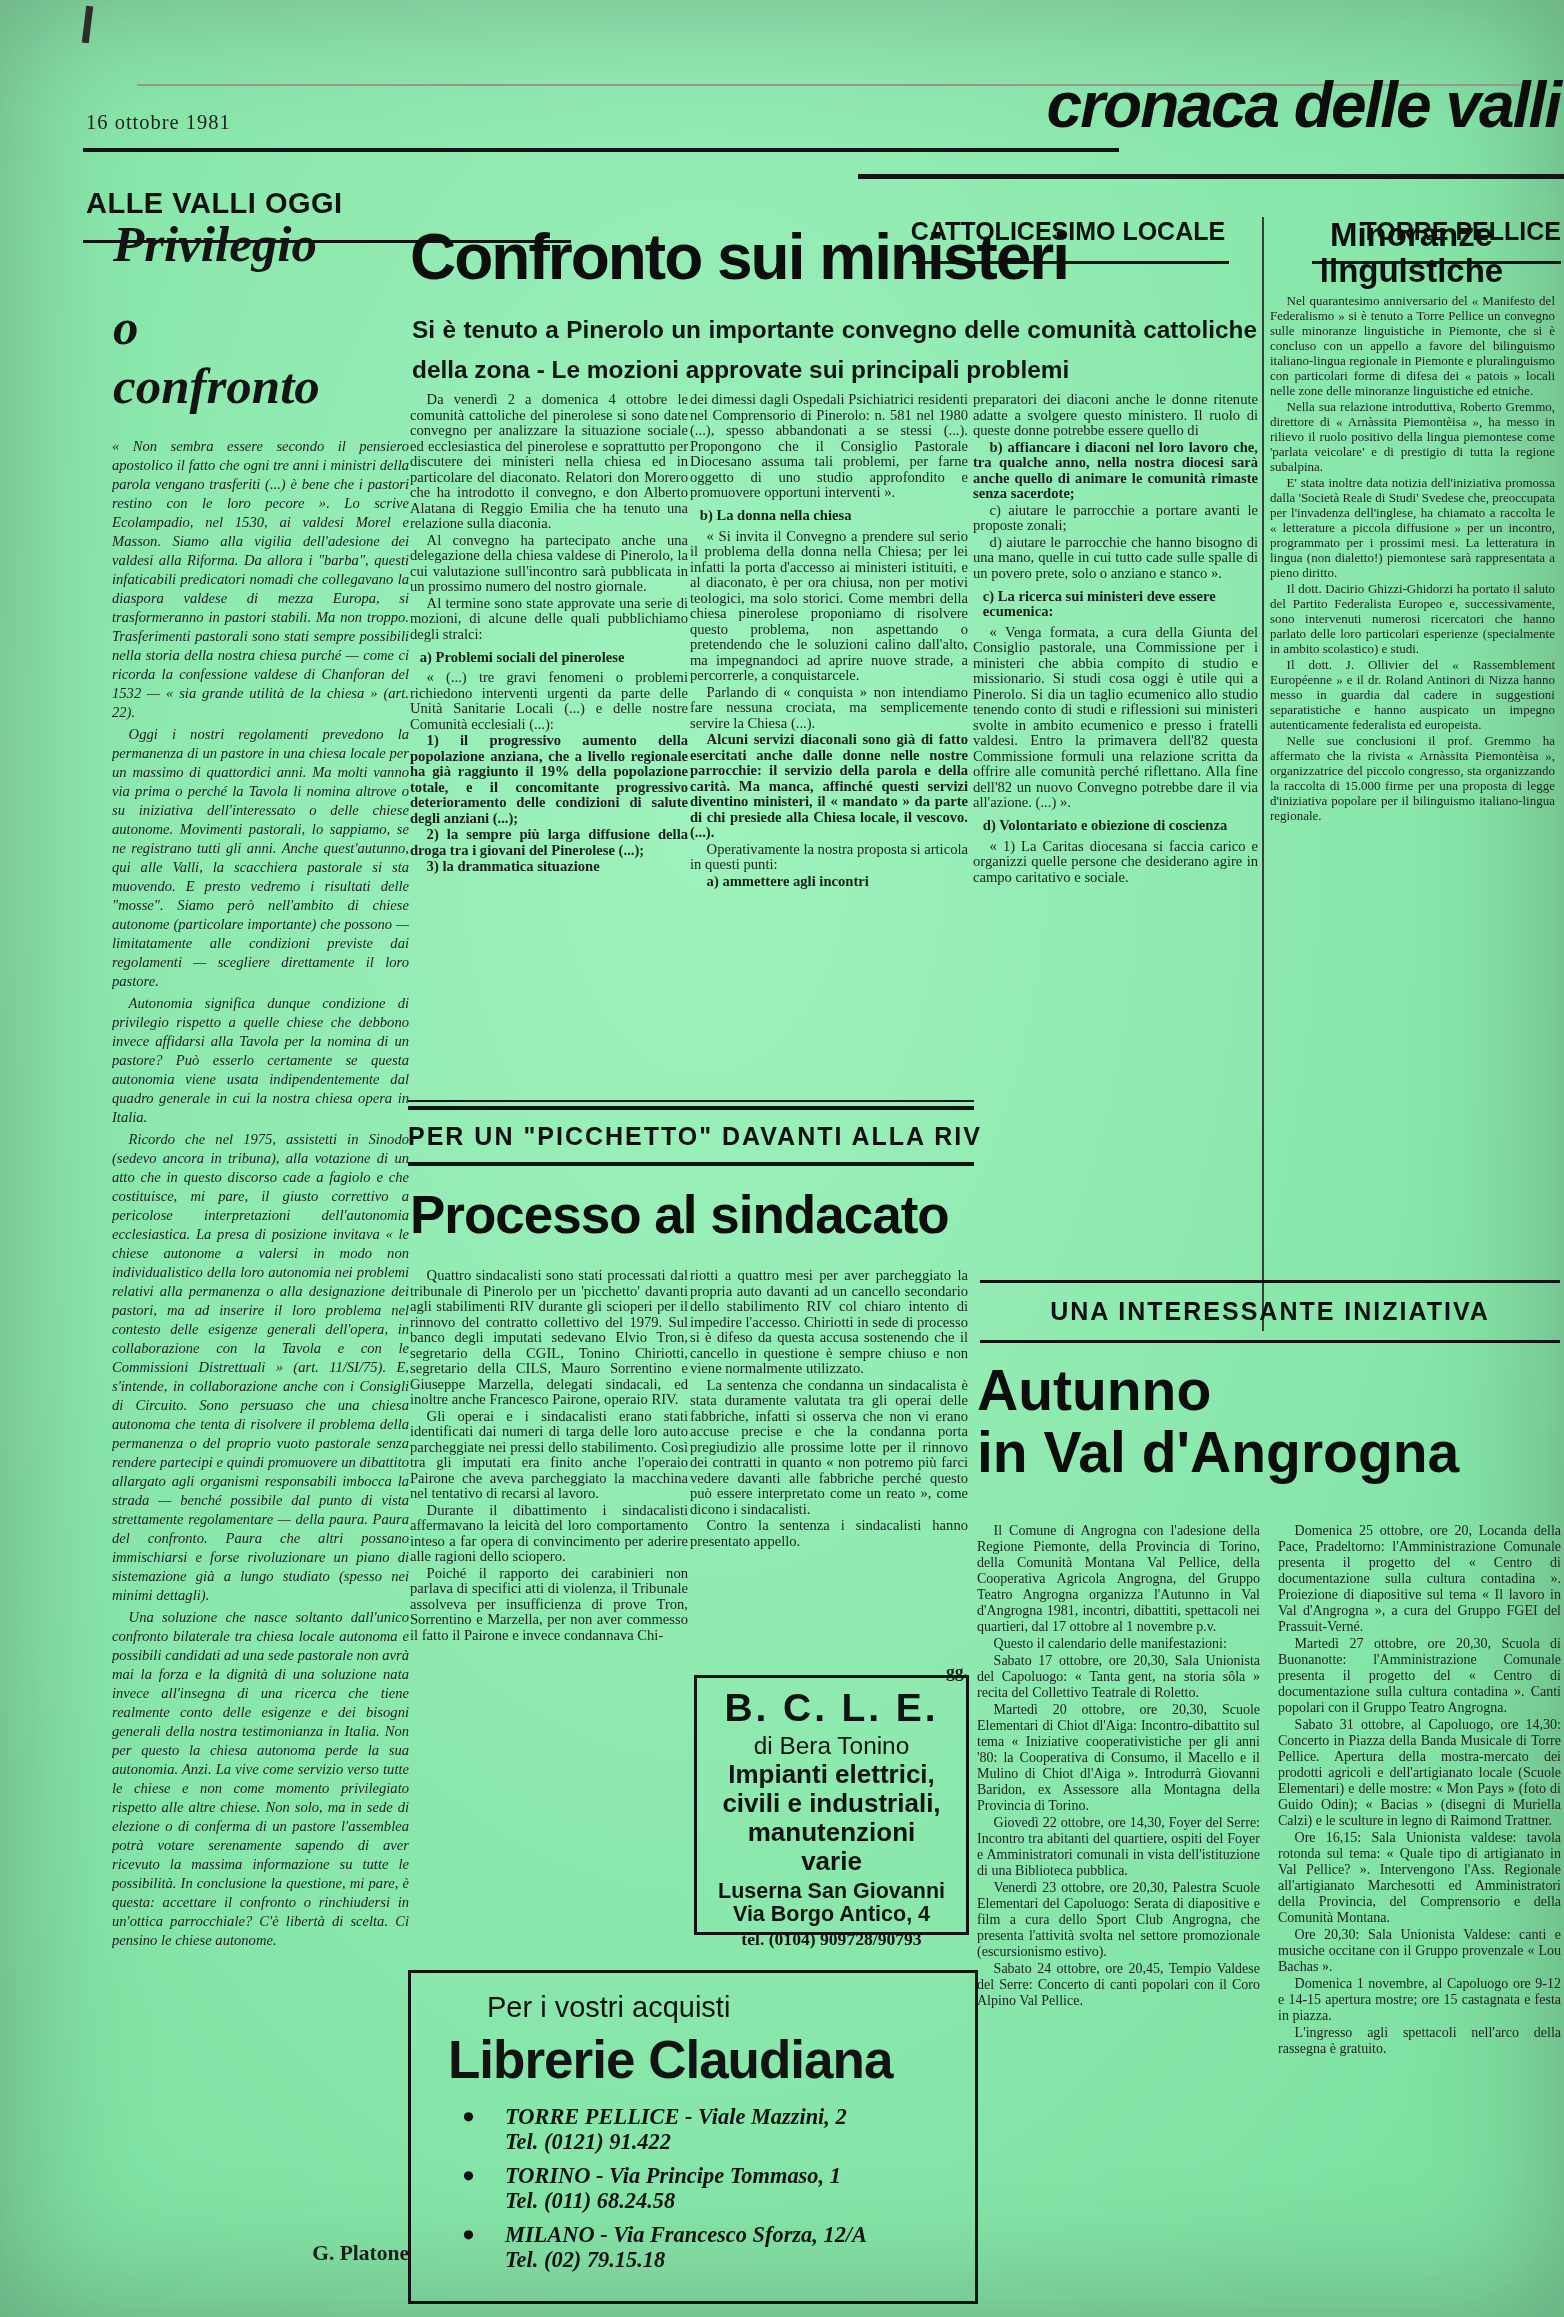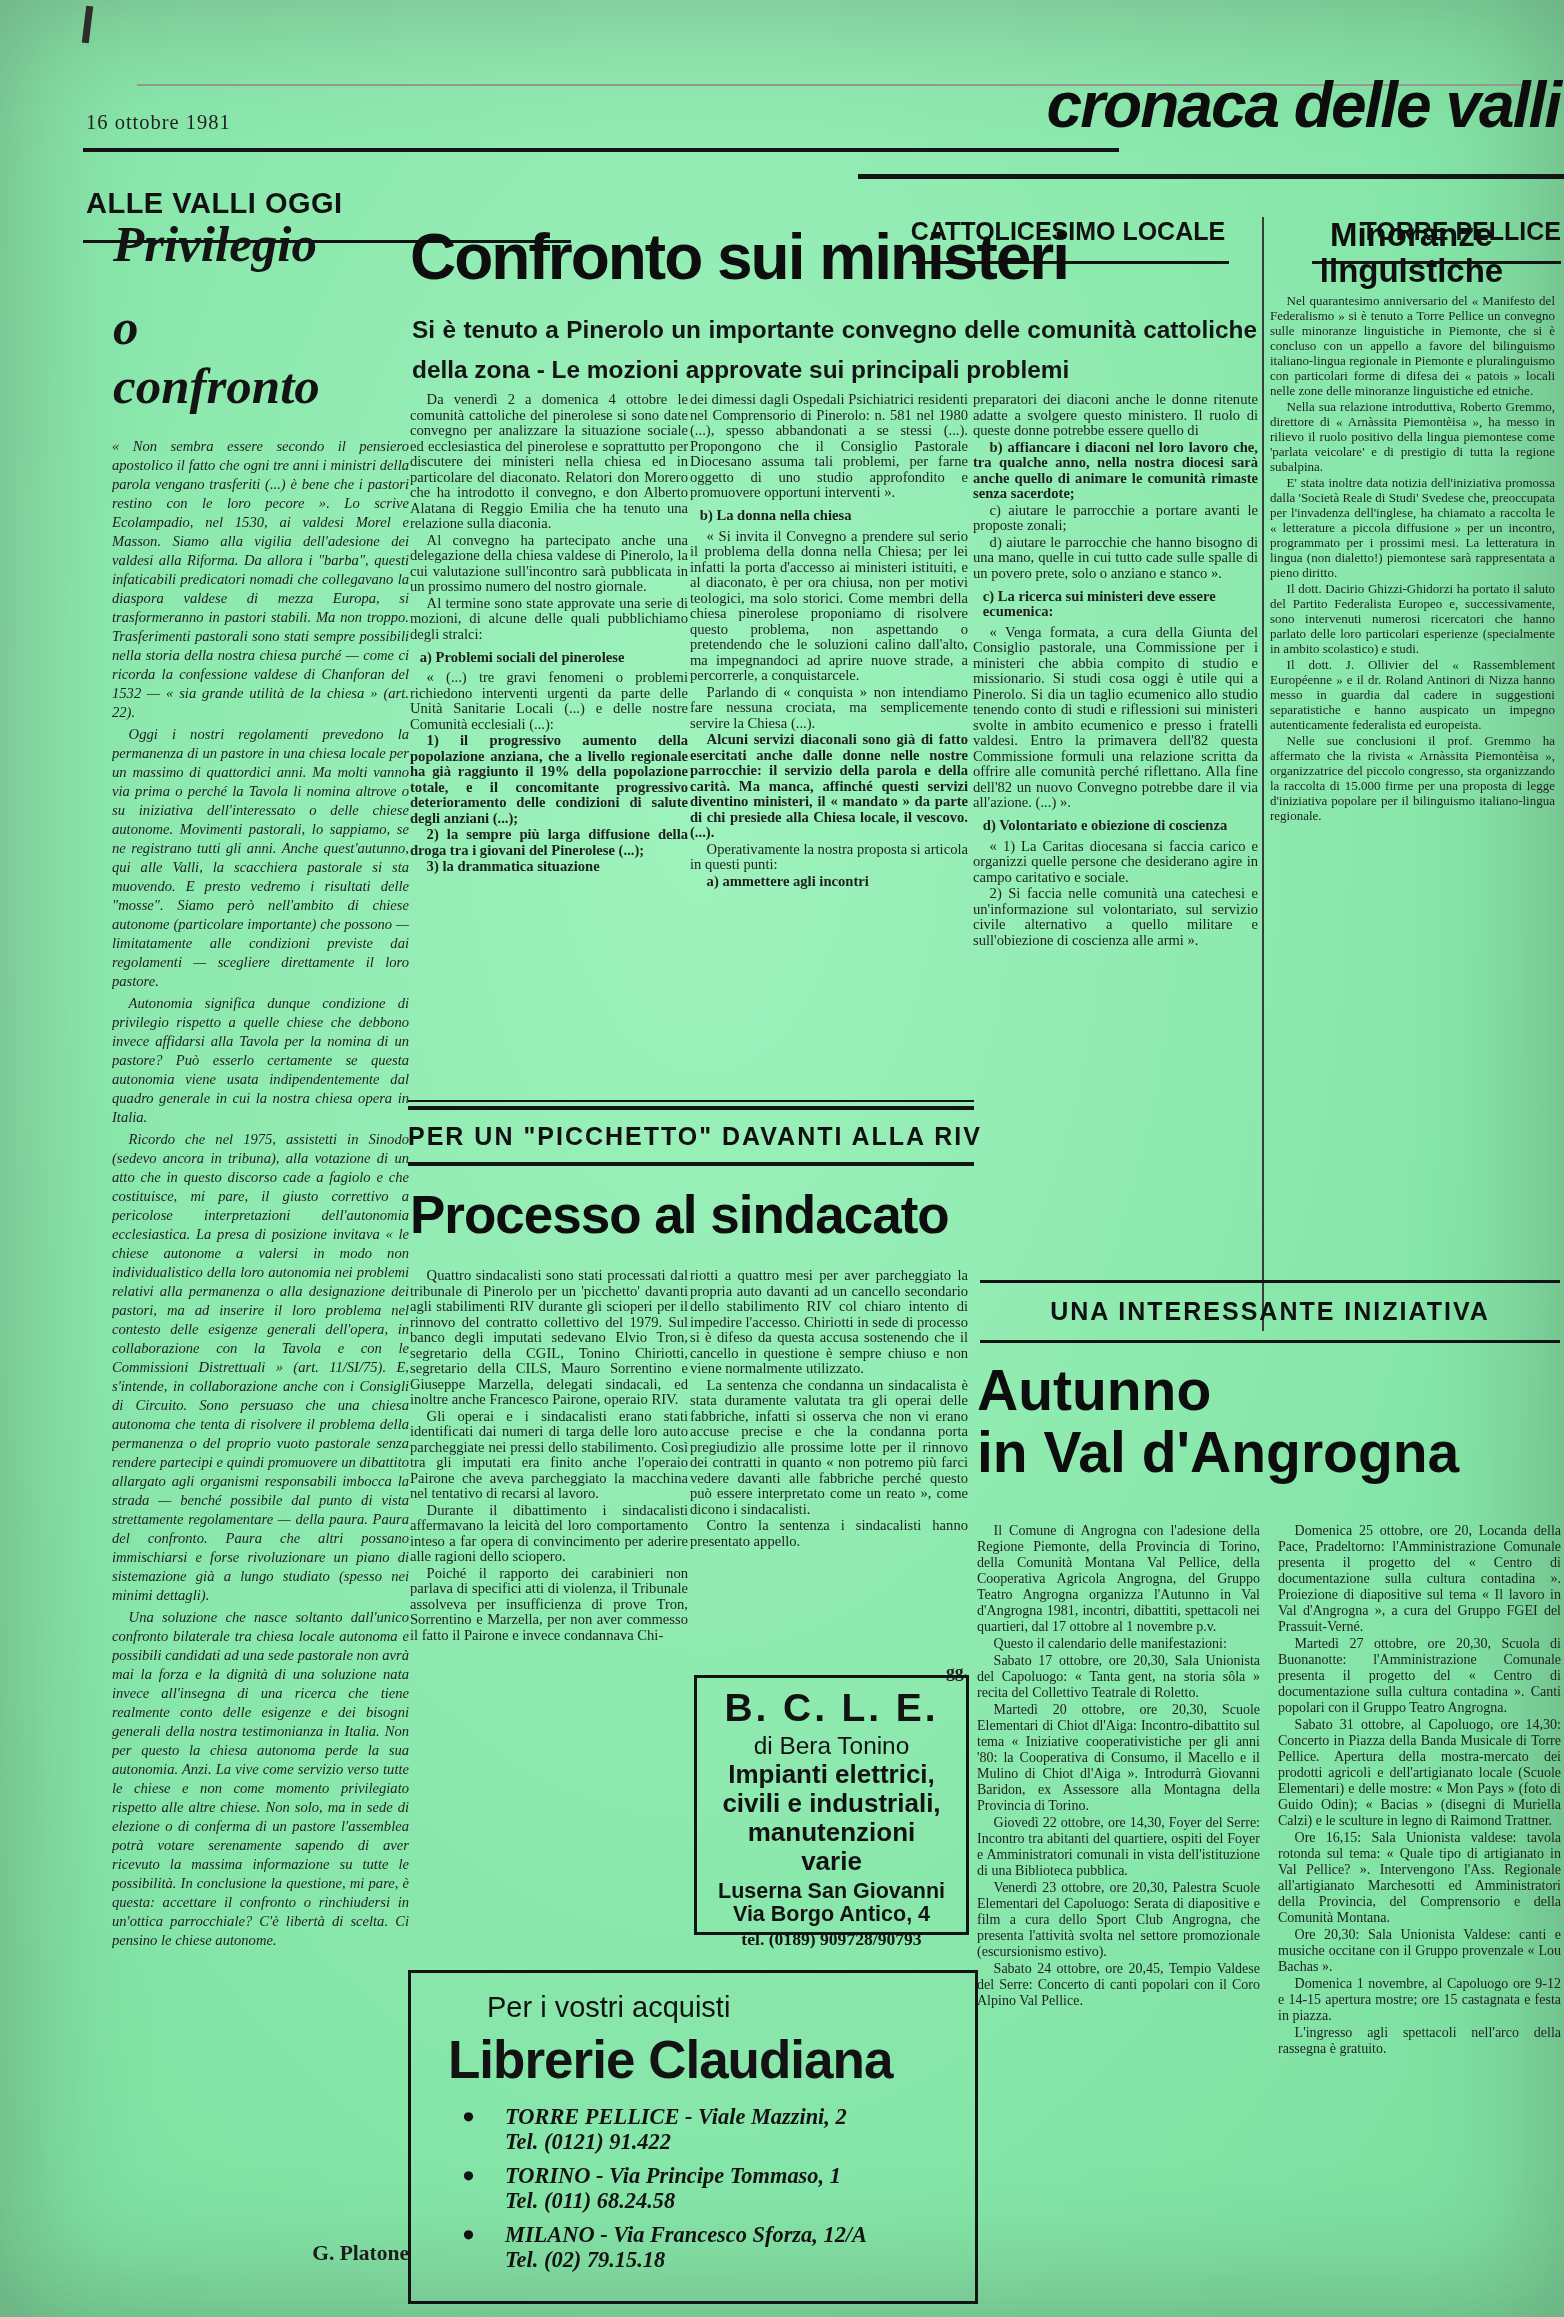--- a/index.html
+++ b/index.html
@@ -153,21 +153,20 @@
     </div>
   <div id="main-col3" class="textcol news-col">
       <p class="cont">preparatori dei diaconi anche le donne ritenute adatte a svolgere questo ministero. Il ruolo di queste donne potrebbe essere quello di</p>
       <p class="bold">b) affiancare i diaconi nel loro lavoro che, tra qualche anno, nella nostra diocesi sarà anche quello di animare le comunità rimaste senza sacerdote;</p>
       <p>c) aiutare le parrocchie a portare avanti le proposte zonali;</p>
       <p>d) aiutare le parrocchie che hanno bisogno di una mano, quelle in cui tutto cade sulle spalle di un povero prete, solo o anziano e stanco ».</p>
       <p class="head">c) La ricerca sui ministeri deve essere ecumenica:</p>
       <p>« Venga formata, a cura della Giunta del Consiglio pastorale, una Commissione per i ministeri che abbia compito di studio e missionario. Si studi cosa oggi è utile qui a Pinerolo. Si dia un taglio ecumenico allo studio tenendo conto di studi e riflessioni sui ministeri svolte in ambito ecumenico e presso i fratelli valdesi. Entro la primavera dell'82 questa Commissione formuli una relazione scritta da offrire alle comunità perché riflettano. Alla fine dell'82 un nuovo Convegno potrebbe dare il via all'azione. (...) ».</p>
       <p class="head">d) Volontariato e obiezione di coscienza</p>
       <p>« 1) La Caritas diocesana si faccia carico e organizzi quelle persone che desiderano agire in campo caritativo e sociale.</p>
-      <p>2) Si faccia nelle comunità una catechesi e un'informazione sul volontariato, sul servizio civile alternativo a quello militare e sull'obiezione di coscienza alle armi ».</p>
     </div>
   <div id="vrule-right" class="rule"></div>
 
   <div class="rule" style="left:408px;top:1100px;width:566px;height:2px;"></div>
   <div class="rule" style="left:408px;top:1106px;width:566px;height:3.9px;"></div>
   <div class="banner-text" style="left:408px;top:1122px;width:566px;">PER UN "PICCHETTO" DAVANTI ALLA RIV</div>
   <div class="rule" style="left:408px;top:1162px;width:566px;height:3.9px;"></div>
   <div id="processo-headline">Processo al sindacato</div>
   <div id="processo-col1" class="textcol news-col">
       <p>Quattro sindacalisti sono stati processati dal tribunale di Pinerolo per un 'picchetto' davanti agli stabilimenti RIV durante gli scioperi per il rinnovo del contratto collettivo del 1979. Sul banco degli imputati sedevano Elvio Tron, segretario della CGIL, Tonino Chiriotti, segretario della CILS, Mauro Sorrentino e Giuseppe Marzella, delegati sindacali, ed inoltre anche Francesco Pairone, operaio RIV.</p>
@@ -184,21 +183,21 @@
 
   <div id="bcle-box">
     <div id="bcle-name">B. C. L. E.</div>
     <div id="bcle-sub">di Bera Tonino</div>
     <div class="bcle-line">Impianti elettrici,</div>
     <div class="bcle-line">civili e industriali,</div>
     <div class="bcle-line">manutenzioni</div>
     <div class="bcle-line">varie</div>
     <div class="bcle-loc" style="margin-top:3.9px;">Luserna San Giovanni</div>
     <div class="bcle-loc">Via Borgo Antico, 4</div>
-    <div id="bcle-tel">tel. (0189) 909728/90793</div>
+    <div id="bcle-tel">tel. (0104) 909728/90793</div>
   </div>
 
   <div id="claudiana-box">
     <div id="claudiana-kicker">Per i vostri acquisti</div>
     <div id="claudiana-title">Librerie Claudiana</div>
     <div id="claudiana-items">
         <p class="store-city">TORRE PELLICE - Viale Mazzini, 2</p>
         <p class="store-tel">Tel. (0121) 91.422</p>
         <p class="store-city">TORINO - Via Principe Tommaso, 1</p>
         <p class="store-tel">Tel. (011) 68.24.58</p>

